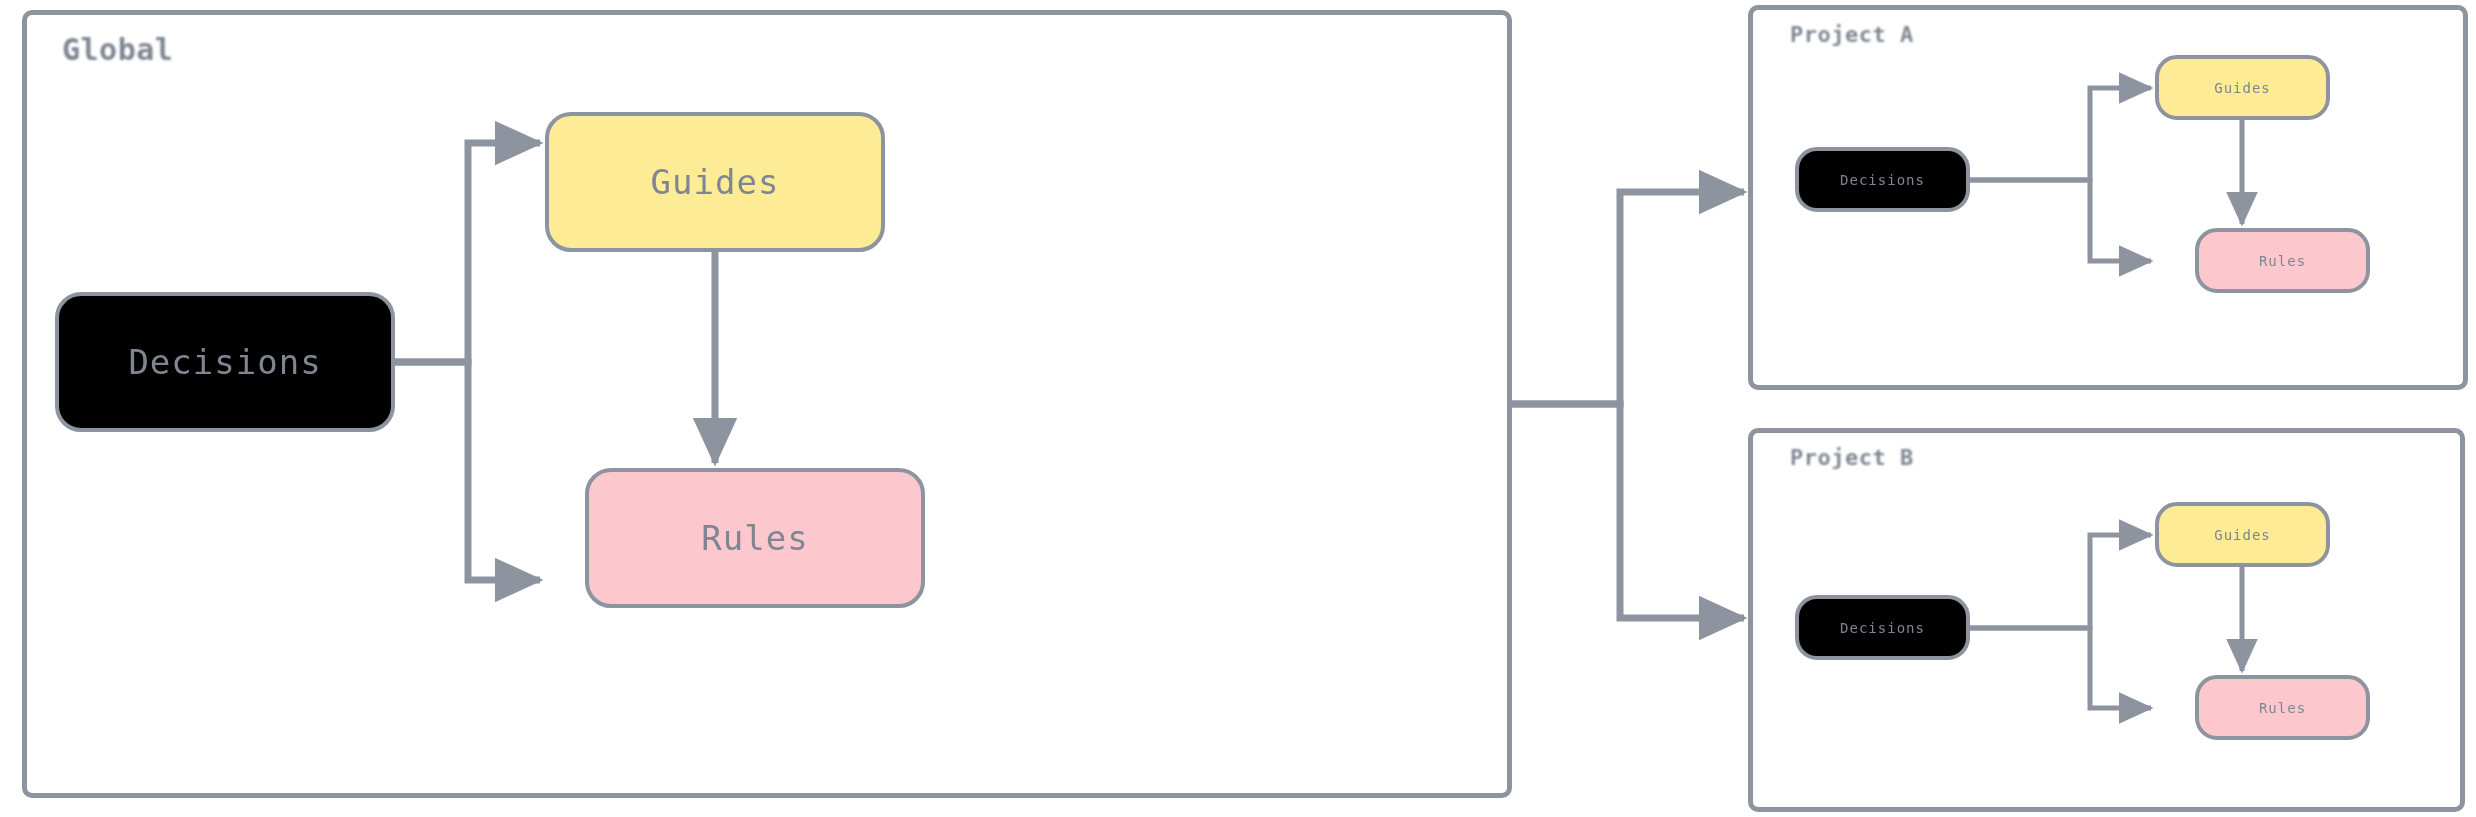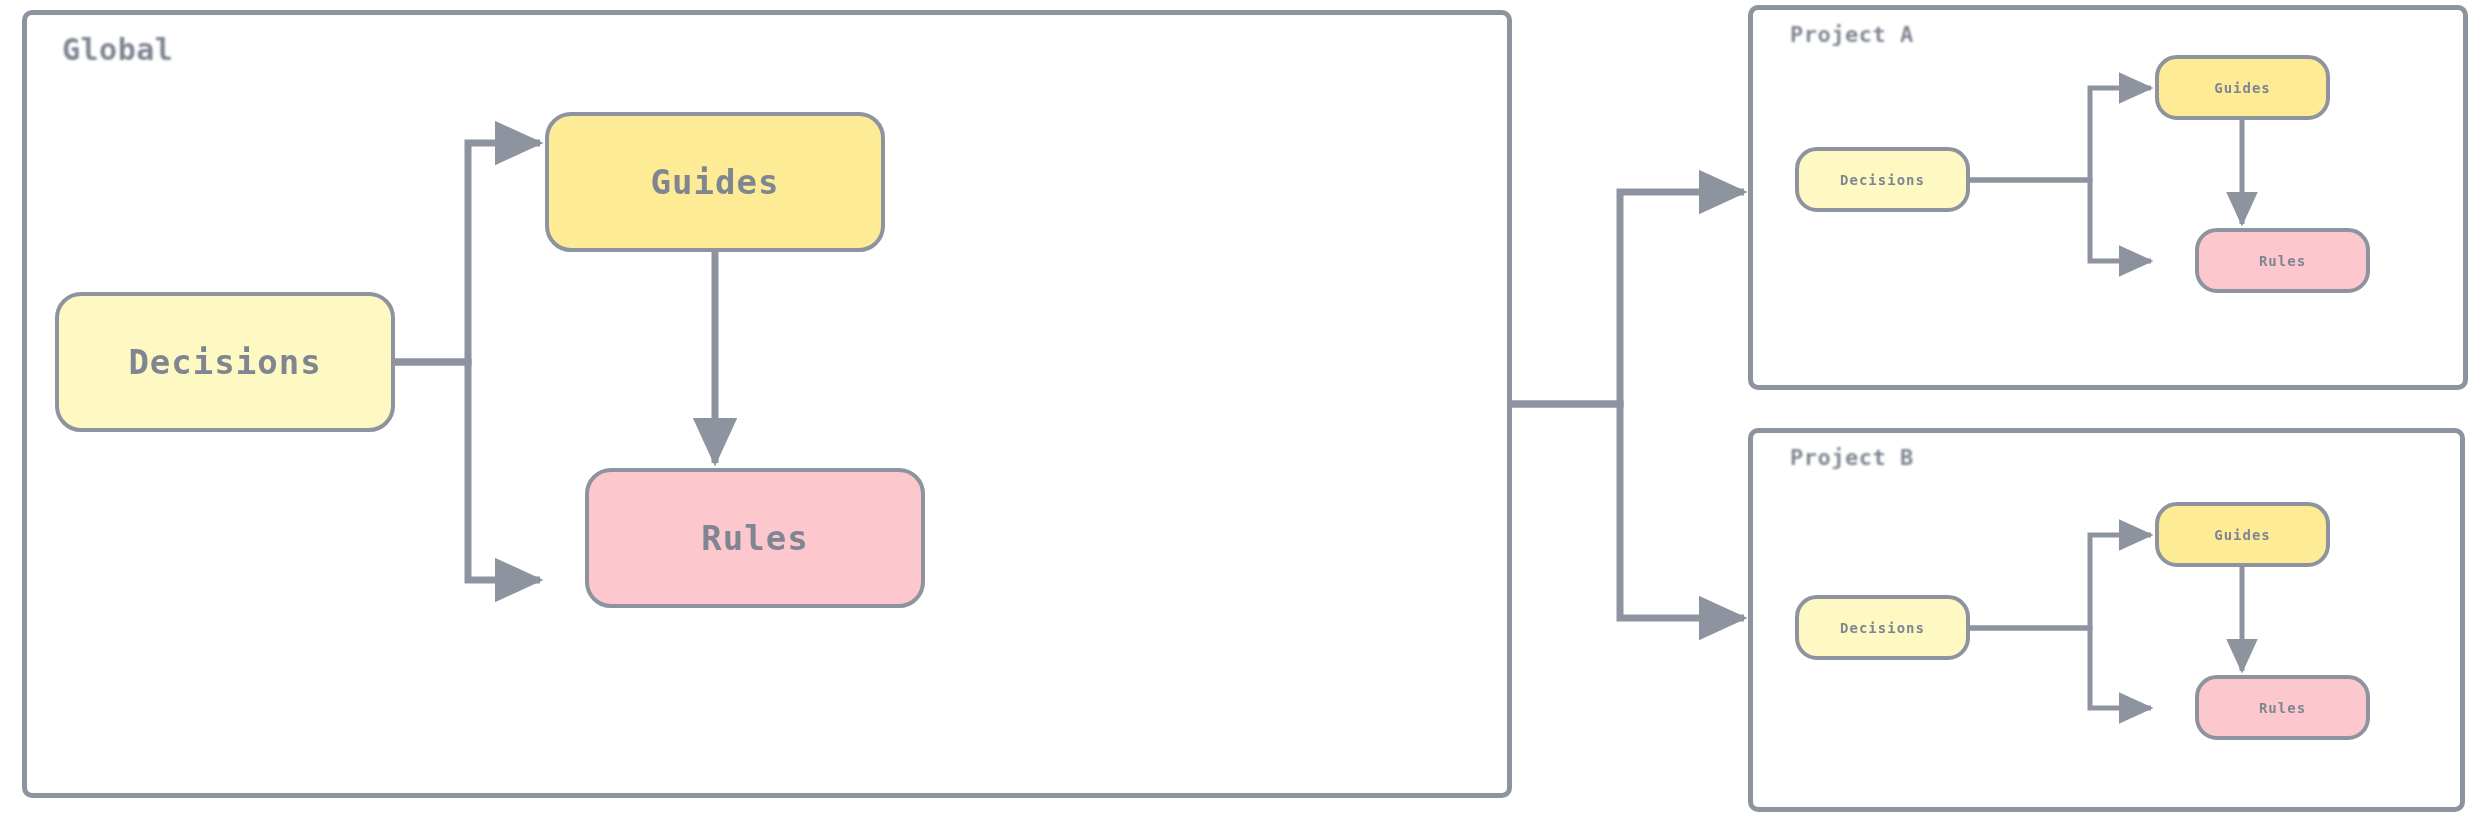--- a/index.html
+++ b/index.html
@@ -45,28 +45,27 @@
   }
   .node {
     position: absolute;
     box-sizing: border-box;
     border: 4px solid #8d94a0;
     border-radius: 22px;
     display: flex;
     align-items: center;
     justify-content: center;
     z-index: 3;
-    font-weight: bold;
   }
   .node-label {
     color: #7f8692;
     white-space: nowrap;
     letter-spacing: 1px;
   }
-  .node.green { background: #fef9c3; }
+  .node.green { background: #000000; }
   .node.yellow { background: #fdeb95; }
   .node.pink  { background: #fcc8ce; margin-left: 40px; }
 
   
   #cluster-global { left: 22px;  top: 10px;  width: 1490px; height: 788px; }
   #label-global   { left: 62px;  top: 32px;  font-size: 30px; }
 
   #node-global-decisions { left: 55px;  top: 292px; width: 340px; height: 140px; border-radius: 26px; }
   #node-global-decisions .node-label { font-size: 34px; }
 

